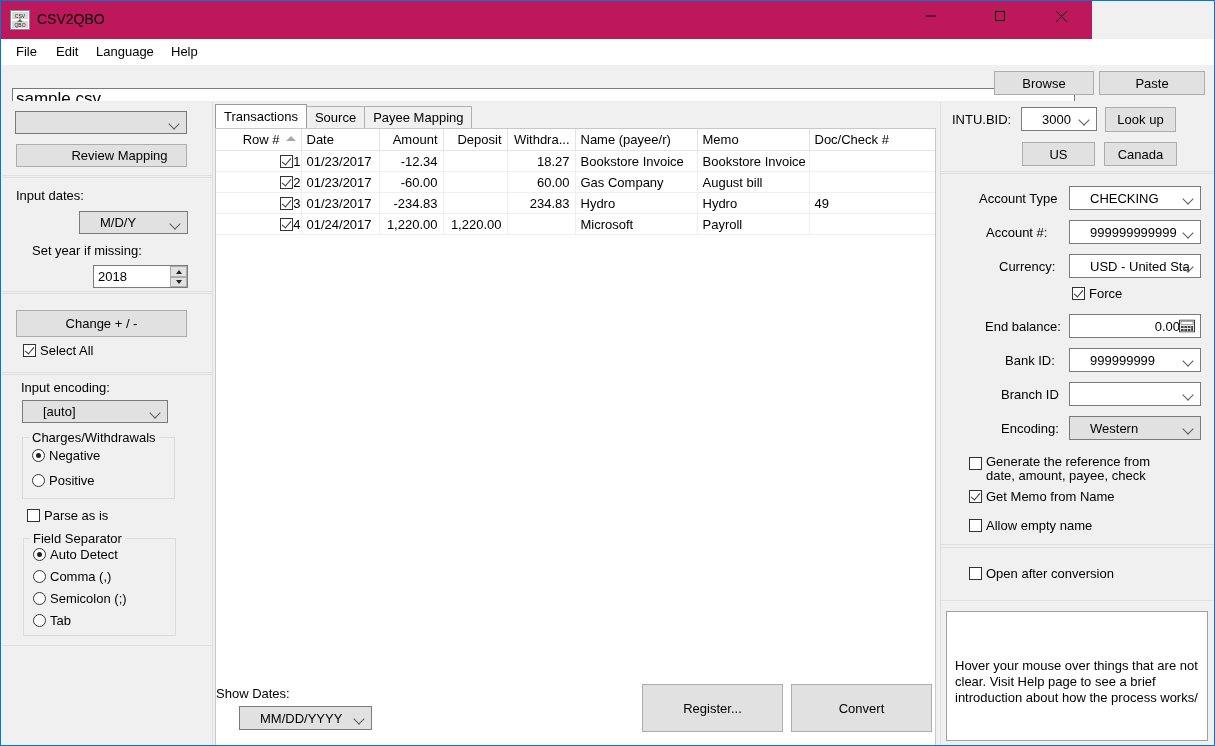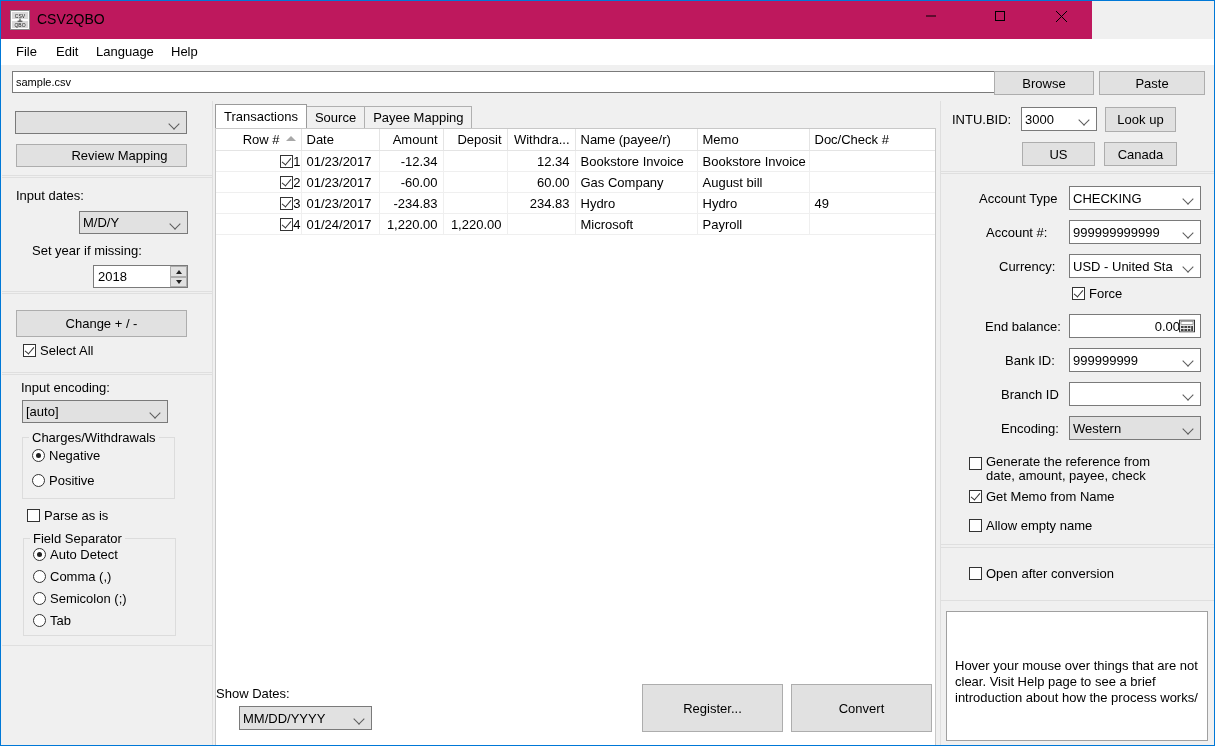--- a/index.html
+++ b/index.html
@@ -61,27 +61,27 @@
     white-space: nowrap;
   }
 
   
   #filerow {
     position: absolute; left: 0; top: 64px;
     width: 1213px; height: 35px;
     background: #f0f0f0;
   }
   #file-path {
-    position: absolute; left: 11px; top: 6px;
+    position: absolute; left: 11px; top: 23px;
     width: 1063px; height: 22px;
     box-sizing: border-box;
     border: 1px solid #7a7a7a;
     background: #ffffff;
     font-family: "Liberation Sans", sans-serif;
-    font-size: 11px;
+    font-size: 17px;
     padding: 0 3px;
     color: #000;
     outline: none;
   }
   .topbtn {
     position: absolute; top: 6px;
     height: 24px;
     box-sizing: border-box;
     border: 1px solid #adadad;
     background: #e1e1e1;
@@ -120,21 +120,21 @@
     font-family: "Liberation Sans", sans-serif;
   }
   .combo {
     position: absolute;
     box-sizing: border-box;
     border: 1px solid #7a7a7a;
     background: #e1e1e1;
     display: flex; align-items: center;
     font-size: 13px;
     color: #000;
-    padding-left: 3px;
+    padding-left: 20px;
     overflow: hidden;
     white-space: nowrap;
   }
   .combo.white { background: #ffffff; }
   .combo .arrow {
     position: absolute; right: 6px; top: 50%;
     transform: translateY(-50%);
     width: 10px; height: 10px;
   }
   .combo .arrow::before {
@@ -529,21 +529,21 @@
         </thead>
         <tbody>
           <tr>
             <td class="chk num">
               <span class="gridcheck"></span>
               <span style="float:right">1</span>
             </td>
             <td>01/23/2017</td>
             <td class="num">-12.34</td>
             <td class="num"></td>
-            <td class="num">12.34</td>
+            <td class="num">18.27</td>
             <td>Bookstore Invoice</td>
             <td>Bookstore Invoice</td>
             <td></td>
           </tr>
           <tr>
             <td class="chk num">
               <span class="gridcheck"></span>
               <span style="float:right">2</span>
             </td>
             <td>01/23/2017</td>

